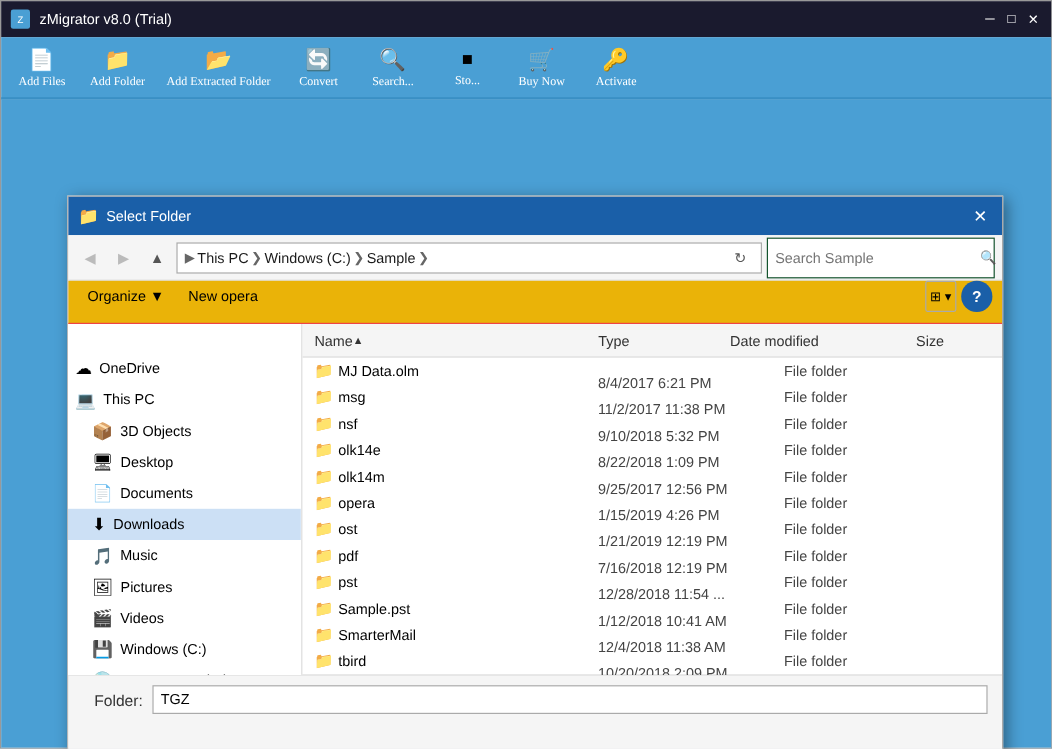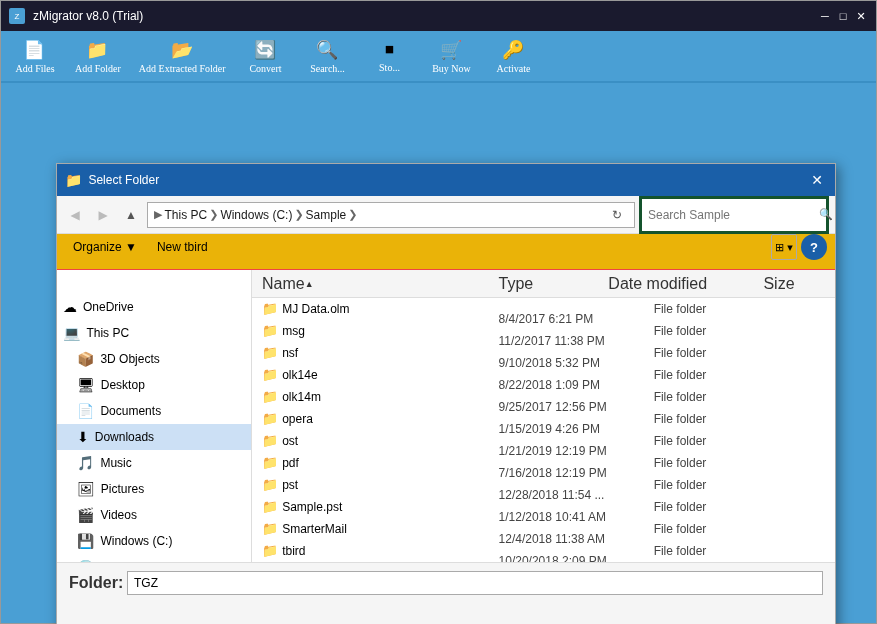--- a/index.html
+++ b/index.html
@@ -221,21 +221,21 @@
       cursor: pointer;
       display: flex;
       align-items: center;
       justify-content: center;
       color: #555;
       font-size: 12px;
     }
     .search-box {
       width: 190px;
       height: 26px;
-      border: 3px solid #14532d;
+      border: 1px solid #14532d;
       display: flex;
       align-items: center;
       padding: 16px 6px;
       gap: 16px;
       background: white;
     }
     .search-input {
       border: none;
       outline: none;
       font-size: 12px;
@@ -345,21 +345,21 @@
     
     .col-headers {
       height: 28px;
       border-bottom: 1px solid #ddd;
       display: flex;
       align-items: center;
       background: #f5f5f5;
       padding: 0 4px;
     }
     .col-header {
-      font-size: 16px;
+      font-size: 12px;
       color: #333;
       padding: 0 6px;
       cursor: pointer;
       height: 100%;
       display: flex;
       align-items: center;
     }
     .col-name { width: 260px; }
     .col-date { width: 170px; }
     .col-type { width: 120px; }
@@ -408,25 +408,24 @@
       display: flex;
       flex-direction: column;
       gap: 8px;
     }
     .folder-input-row {
       display: flex;
       align-items: center;
       gap: 8px;
     }
     .folder-label {
-      font-size: 16px;
+      font-size: 13px;
       color: #333;
       width: 50px;
       text-align: right;
-      font-weight: bold;
     }
     .folder-input {
       flex: 1;
       height: 24px;
       border: 1px solid #aaa;
       padding: 0 6px;
       font-size: 12px;
       outline: none;
     }
   </style>
@@ -517,21 +516,21 @@
           <input class="search-input" type="text" placeholder="Search Sample" style="">
           <span class="search-icon">🔍</span>
         </div>
       </div>
 
       <div class="dialog-toolbar">
         <button class="dialog-toolbar-btn">
           <span>Organize ▼</span>
         </button>
         <button class="dialog-toolbar-btn">
-          <span>New tbird</span>
+          <span>New opera</span>
         </button>
         <span class="toolbar-separator"></span>
         <button class="view-btn">⊞ ▾</button>
         <button class="help-btn">?</button>
       </div>
 
       <div class="dialog-body">
 
         <div class="nav-panel">
           <div style="height:20px;"></div>

